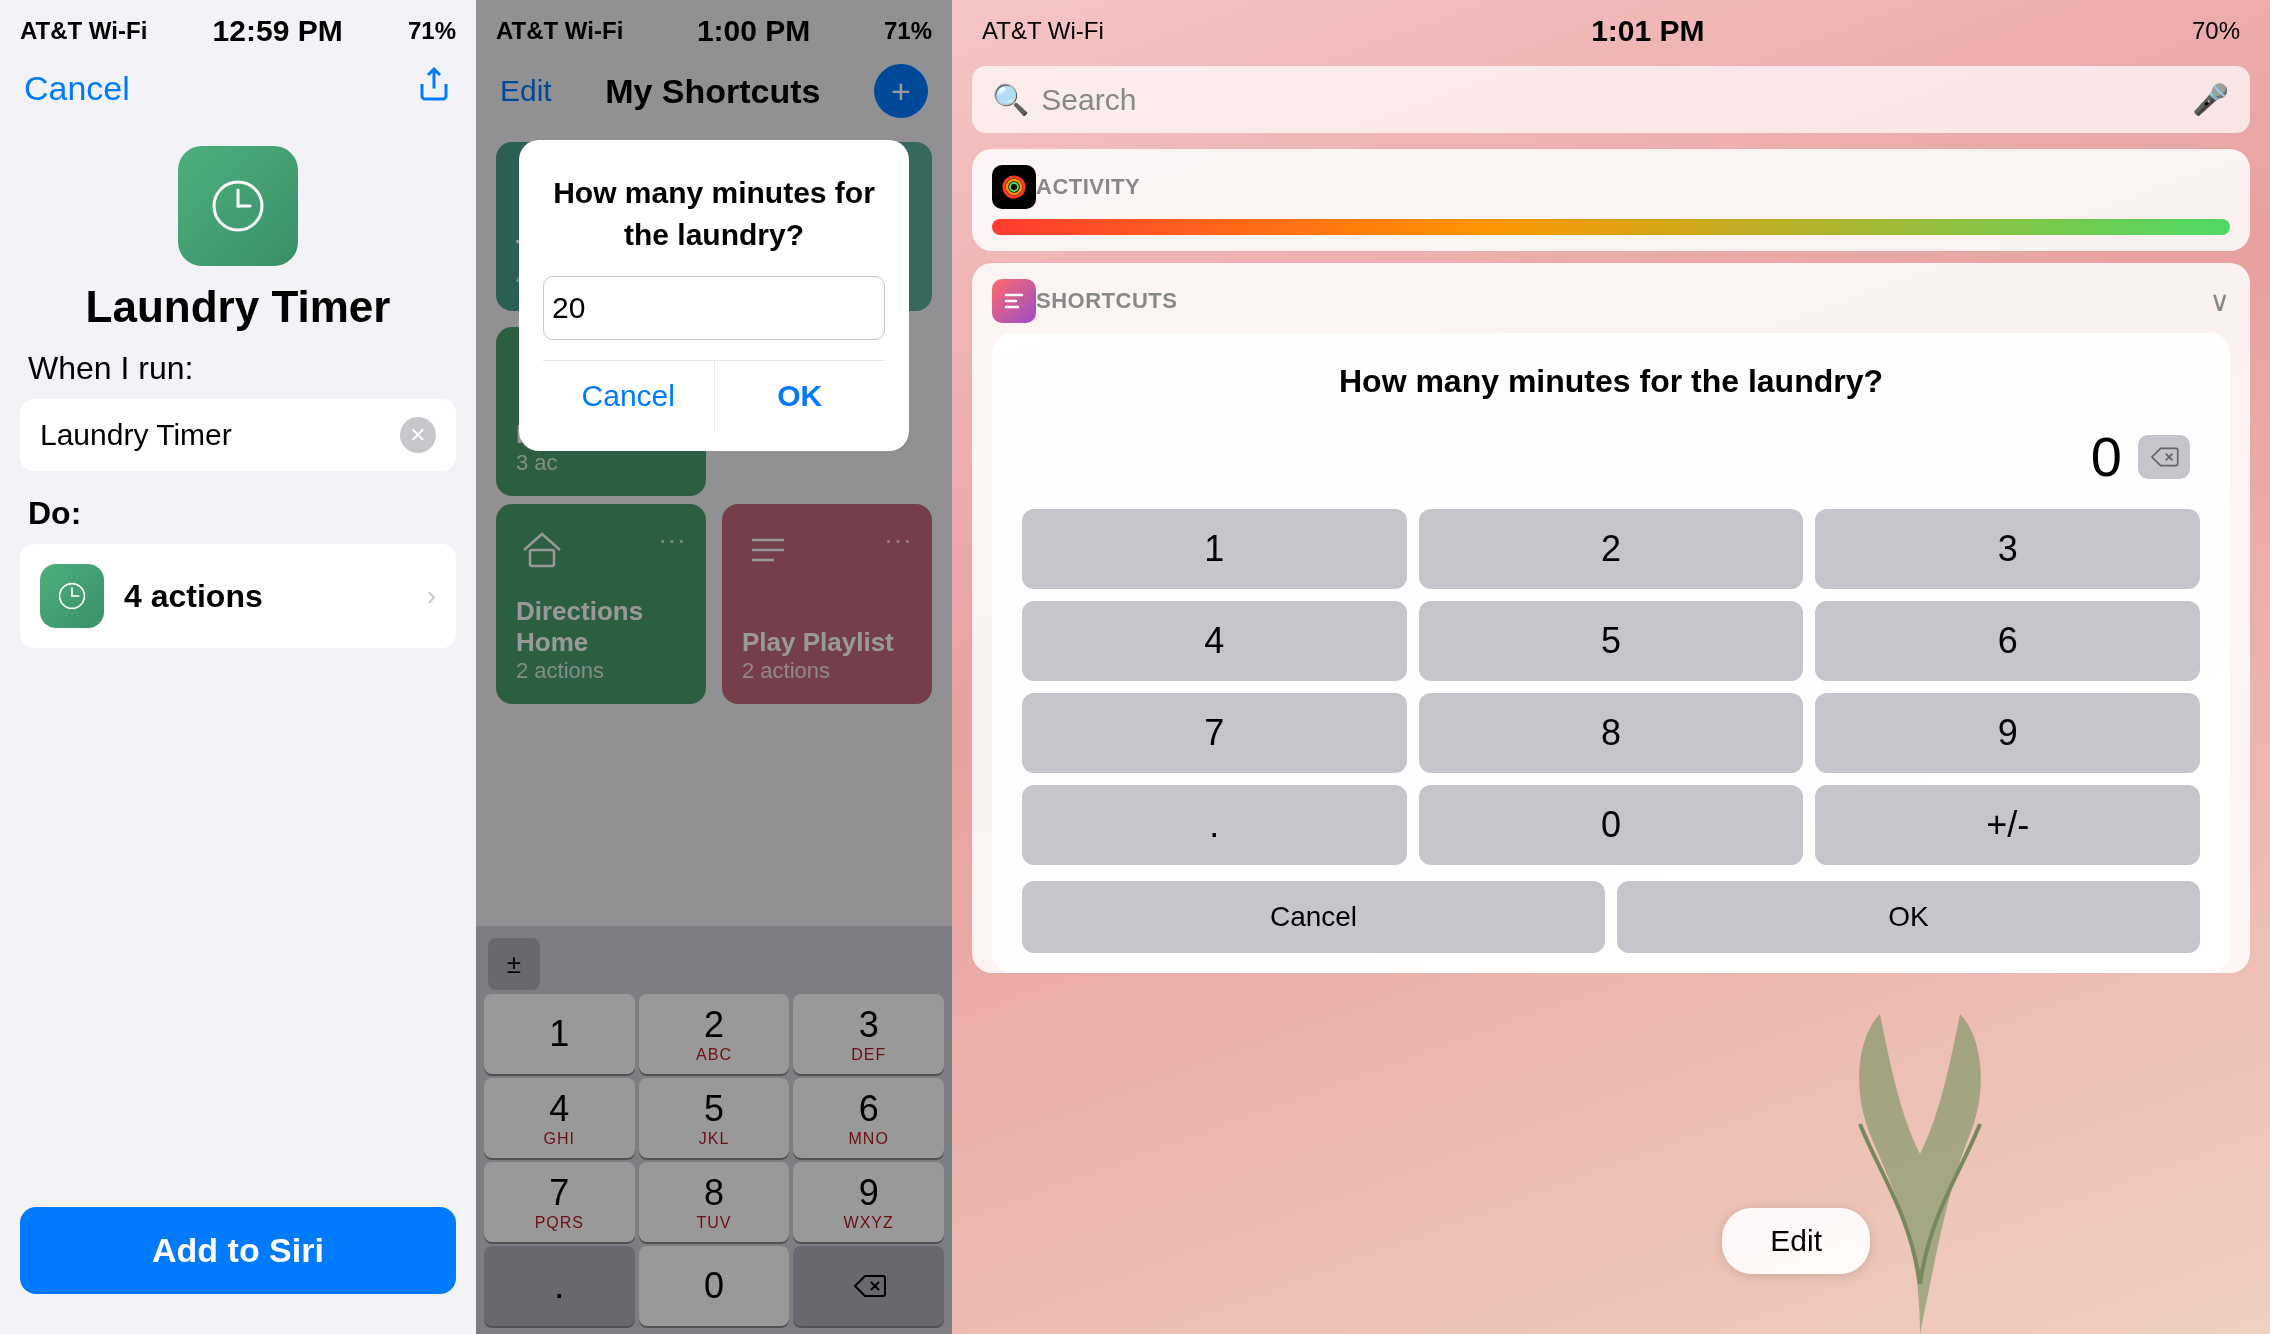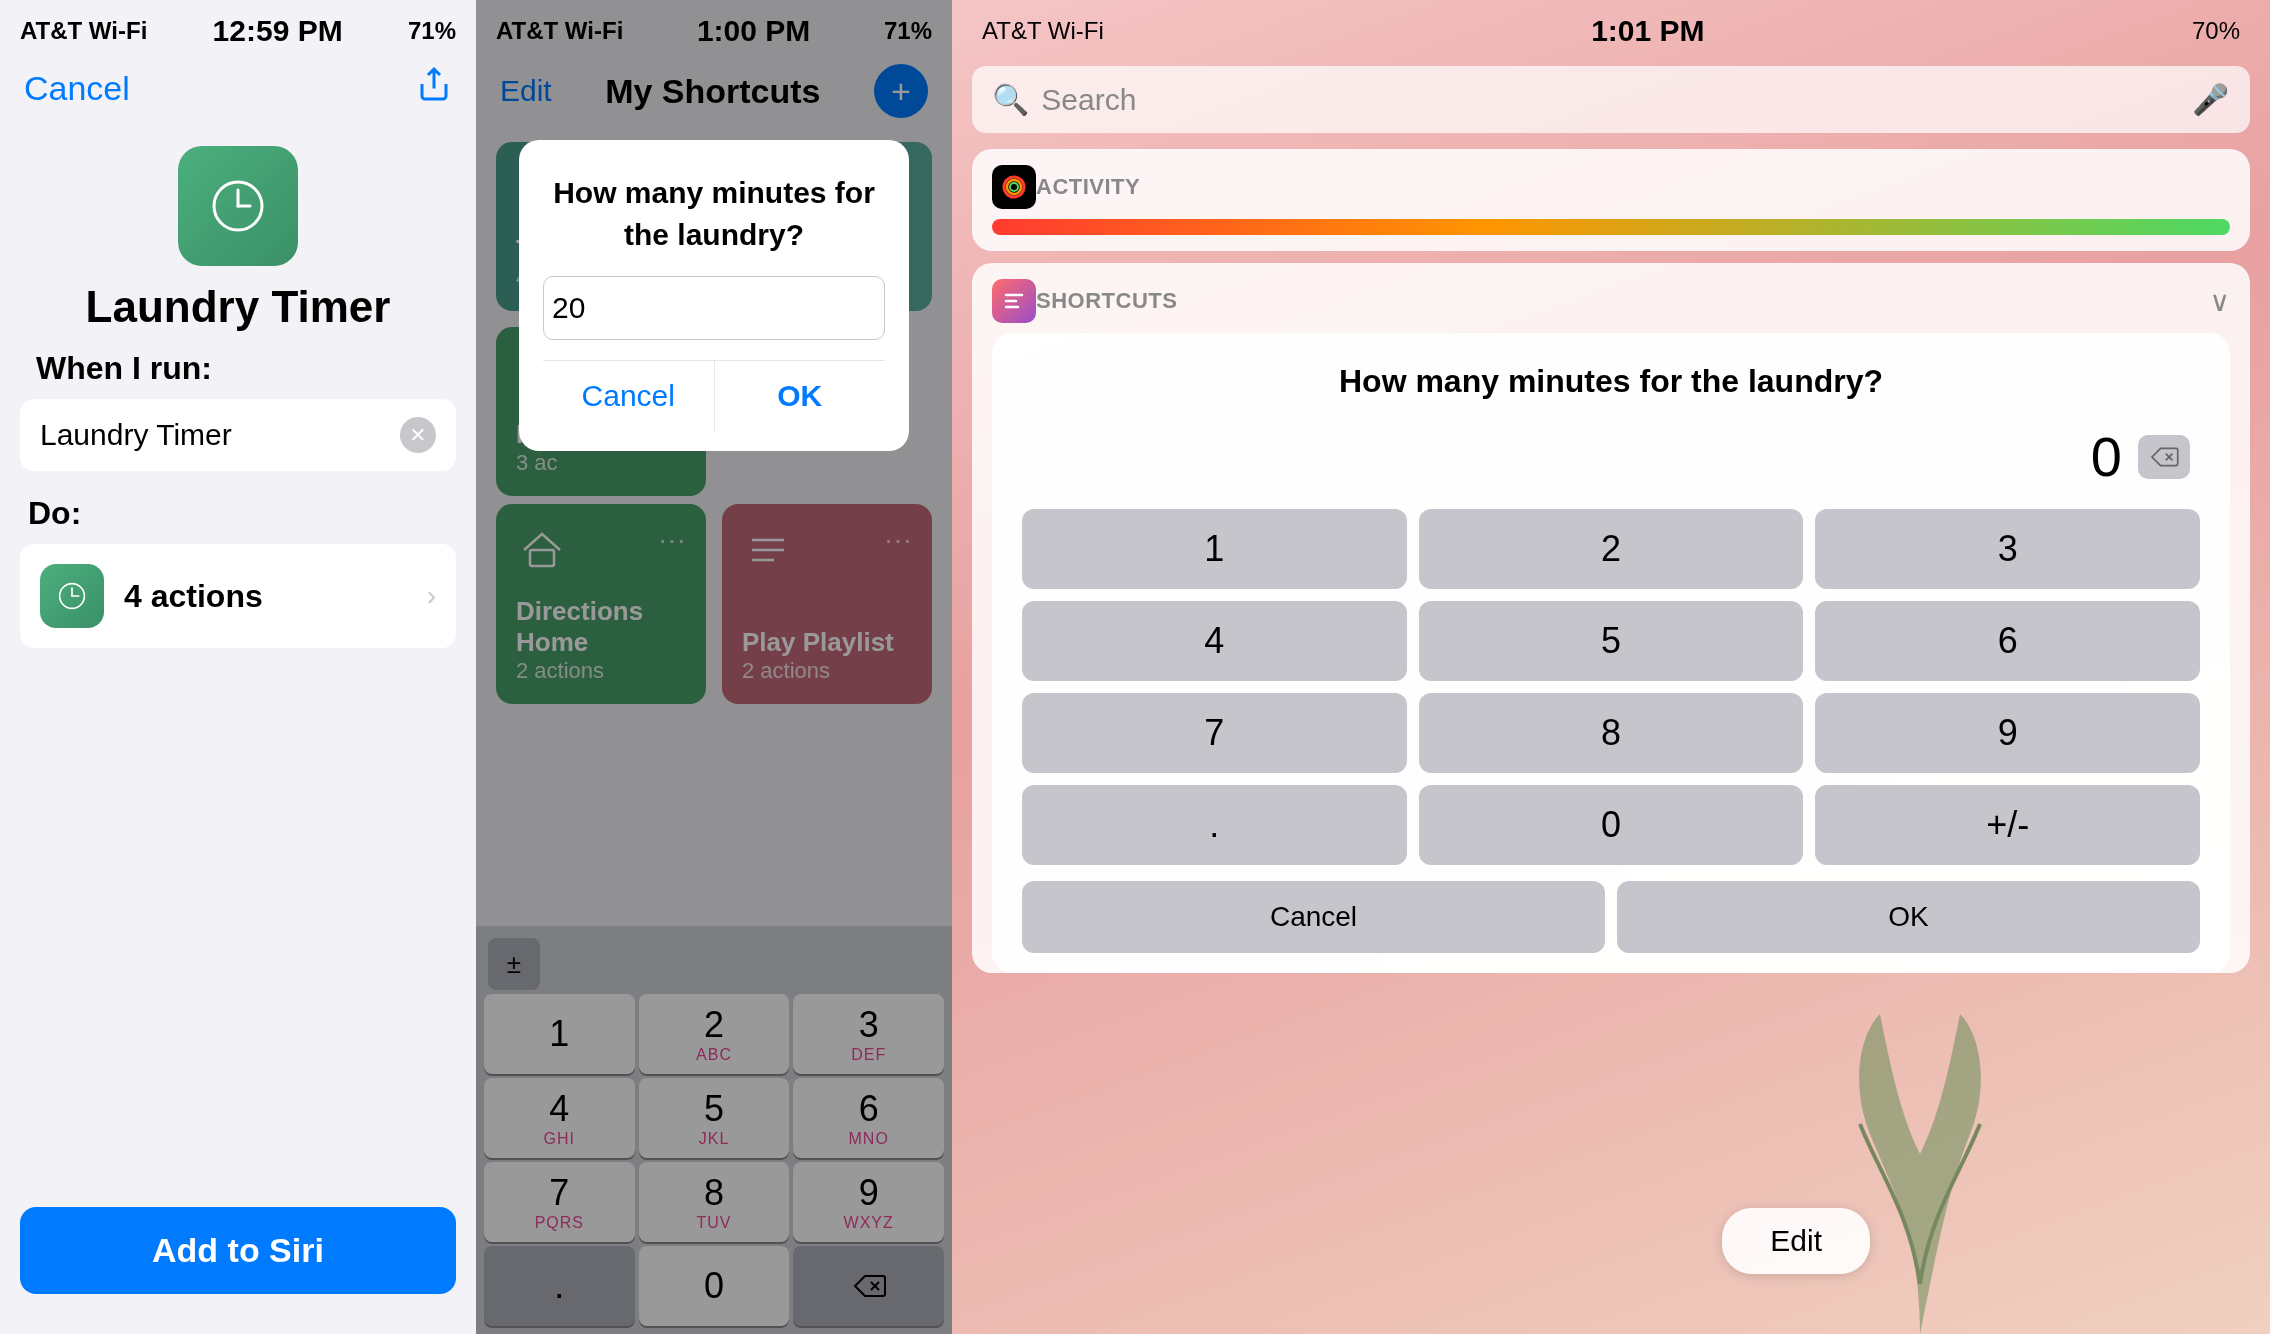--- a/index.html
+++ b/index.html
@@ -85,23 +85,23 @@
     .app-description {
       font-size: 28px;
       color: #444;
       text-align: center;
       padding: 0 36px;
       line-height: 1.5;
       margin-bottom: 36px;
     }
     .section-label {
       font-size: 32px;
-      font-weight: 700;
-      color: #000;
-      padding: 0 36px 12px;
+      font-weight: 400;
+      color: #000;
+      padding: 0 28px 12px;
     }
     .input-row {
       margin: 0 20px 24px;
       background: #fff;
       border-radius: 14px;
       display: flex;
       align-items: center;
       padding: 18px 20px;
     }
     .input-text {
@@ -372,21 +372,21 @@
       min-height: 80px;
       display: flex;
       flex-direction: column;
       align-items: center;
       justify-content: center;
       cursor: pointer;
       box-shadow: 0 2px 0 #888;
     }
     .numpad-key.gray-key { background: #adb0b8; }
     .numpad-key .num { font-size: 36px; font-weight: 300; color: #000; }
-    .numpad-key .letters { font-size: 16px; color: #ec4899; letter-spacing: 1px; }
+    .numpad-key .letters { font-size: 16px; color: #b91c1c; letter-spacing: 1px; }
     .numpad-key.delete-key { background: #adb0b8; }
 
     
     .panel3 {
       width: 1318px;
       height: 1334px;
       background: #f5c5c5;
       background: linear-gradient(160deg, #f5c5c5 0%, #e8a0a0 40%, #f0d0c0 100%);
       display: flex;
       flex-direction: column;

